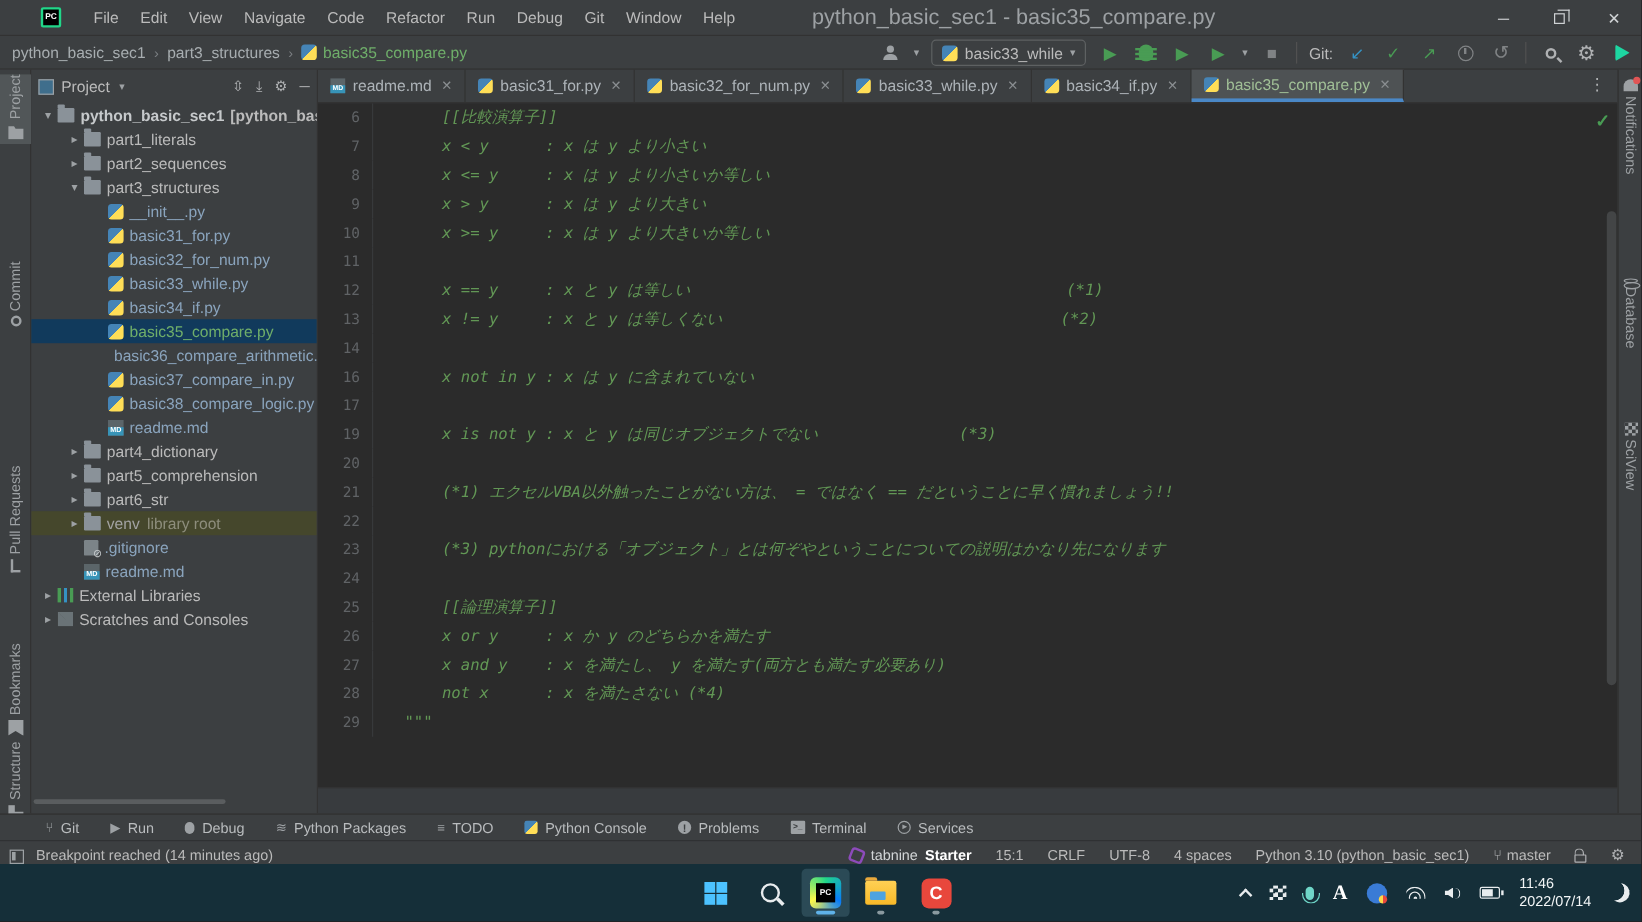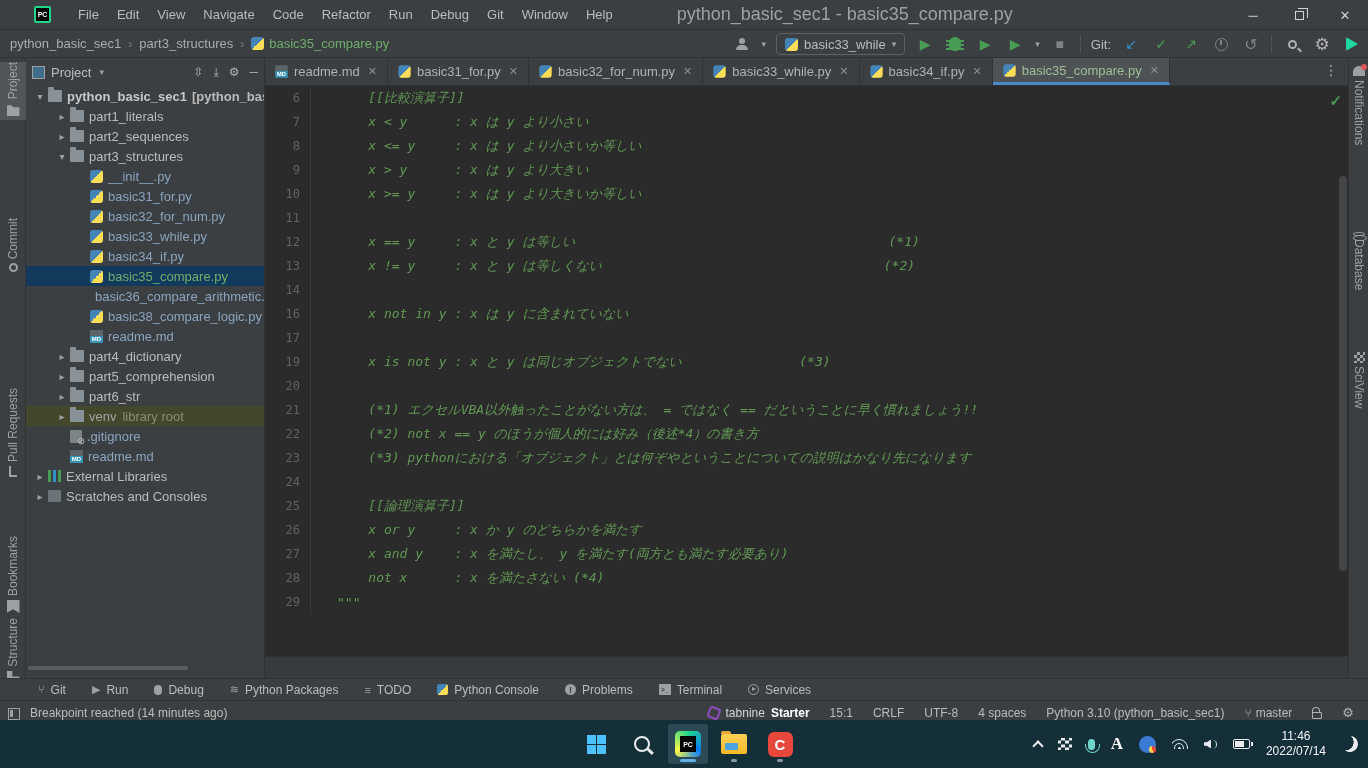--- a/index.html
+++ b/index.html
@@ -209,21 +209,21 @@
   .wifiico i { position:absolute; border:1.7px solid #e8ecee; border-radius:50%; }
   .wifiico i:nth-child(1){ width:18px; height:18px; left:-2px; top:0;}
   .wifiico i:nth-child(2){ width:10px; height:10px; left:2px; top:4px;}
   .wifiico i:nth-child(3){ width:3px; height:3px; left:6px; top:8px; background:#e8ecee;}
   .spkico { width:7px; height:9px; background:#e8ecee; clip-path:polygon(0 30%,40% 30%,100% 0,100% 100%,40% 70%,0 70%); position:relative;}
   .spk { display:flex; align-items:center; gap:1px;}
   .spk .wave { width:5px; height:9px; border-right:1.7px solid #e8ecee; border-radius:0 6px 6px 0;}
   .battico { width:17px; height:10px; border:1.5px solid #e8ecee; border-radius:2px; position:relative;}
   .battico:after { content:""; position:absolute; right:-4px; top:2px; width:2px; height:4px; background:#e8ecee;}
   .battico:before { content:""; position:absolute; left:1px; top:1px; width:9px; height:6px; background:#e8ecee;}
-  .clockblk { text-align:center; font-size:12px; line-height:1.25; color:#f2f5f6;}
+  .clockblk { text-align:left; font-size:12px; line-height:1.25; color:#f2f5f6;}
   .moonico { width:16px; height:16px; border-radius:50%;
              background:radial-gradient(circle at 4px 5px, #152f39 8px, #e8ecee 8.5px); transform:rotate(-15deg);}
 </style>
 </head>
 <body>
 
 <div class="screen">
 
   <div class="titlebar">
     <div class="appicon">PC</div>
@@ -382,20 +382,24 @@
         <div class="trow d2 selected">
           <span class="icon-py"></span>
           <span class="lbl">basic35_compare.py</span>
         </div>
         <div class="trow d2">
           <span class="icon-py"></span>
           <span class="lbl c-file">basic36_compare_arithmetic.py</span>
         </div>
         <div class="trow d2">
           <span class="icon-py"></span>
+          <span class="lbl c-file">basic37_compare_in.py</span>
+        </div>
+        <div class="trow d2">
+          <span class="icon-py"></span>
           <span class="lbl c-file">basic38_compare_logic.py</span>
         </div>
         <div class="trow d2">
           <span class="mdico"></span>
           <span class="lbl c-file">readme.md</span>
         </div>
         <div class="trow d1">
           <span class="chev">▸</span>
             <span class="fico"></span>
           <span class="lbl c-folder">part4_dictionary</span>
@@ -540,21 +544,20 @@
             <span class="ecode"></span>
           </div>
         <div class="eline">
             <span class="ln">21</span>
             <span class="fold"></span>
             <span class="ecode">    (*1) エクセルVBA以外触ったことがない方は、 = ではなく == だということに早く慣れましょう!!</span>
           </div>
         <div class="eline">
             <span class="ln">22</span>
             <span class="fold"></span>
-            <span class="ecode">    (*2) not x == y のほうが個人的には好み（後述*4）の書き方</span>
           </div>
         <div class="eline">
             <span class="ln">23</span>
             <span class="fold"></span>
             <span class="ecode">    (*3) pythonにおける「オブジェクト」とは何ぞやということについての説明はかなり先になります</span>
           </div>
         <div class="eline">
             <span class="ln">24</span>
             <span class="fold"></span>
             <span class="ecode"></span>

